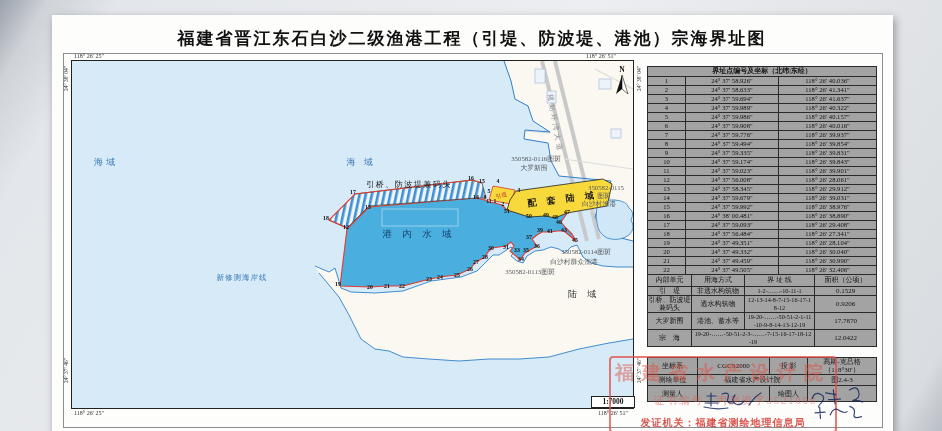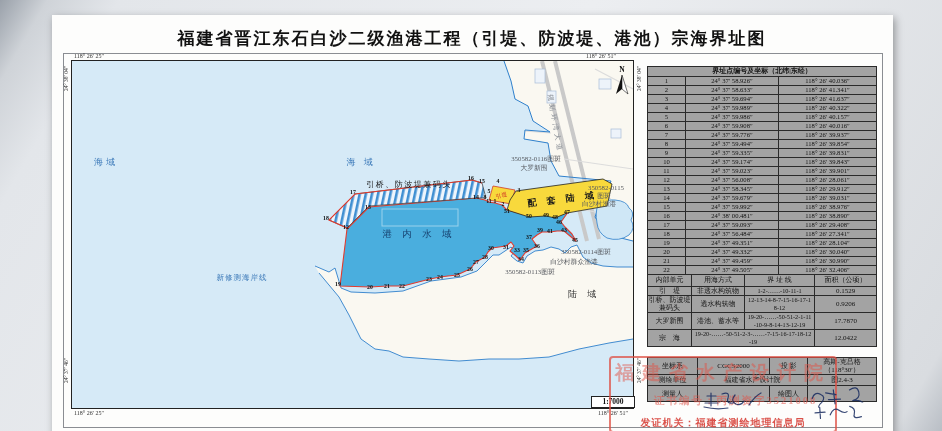--- a/index.html
+++ b/index.html
@@ -53,21 +53,21 @@
   #metaTable td{font-size:7px;line-height:1.15;}
   #stamp{
     position:absolute;left:609px;top:346px;width:228px;height:77px;z-index:6;
     border:2px solid rgba(222,80,70,.75);border-radius:4px;pointer-events:none;
     display:flex;flex-direction:column;justify-content:space-between;align-items:center;
     padding:2px 0 1px 0;box-sizing:border-box;
   }
   #stamp div{white-space:nowrap;}
   .st1{font-size:19px;font-weight:bold;letter-spacing:8px;color:rgba(224,84,72,.5);}
   .st2{font-size:12px;font-weight:bold;letter-spacing:11px;color:rgba(224,84,72,.5);}
-  .st3{font-size:10.5px;font-weight:bold;letter-spacing:2px;color:rgba(224,84,72,.55);margin-left:25px;}
+  .st3{font-size:10.5px;font-weight:normal;letter-spacing:2px;color:rgba(224,84,72,.55);margin-left:25px;}
   .st4{font-size:10px;font-weight:bold;letter-spacing:1px;color:rgba(214,58,50,.88);}
   .sig{position:absolute;z-index:7;pointer-events:none;}
   .sig path{fill:none;stroke:#16295e;stroke-width:1.2;stroke-linecap:round;stroke-linejoin:round;opacity:.85;}
 </style>
 </head>
 <body>
 
 <div id="stage">
   <div id="sheet"></div>
   <div class="pgborder"></div>

